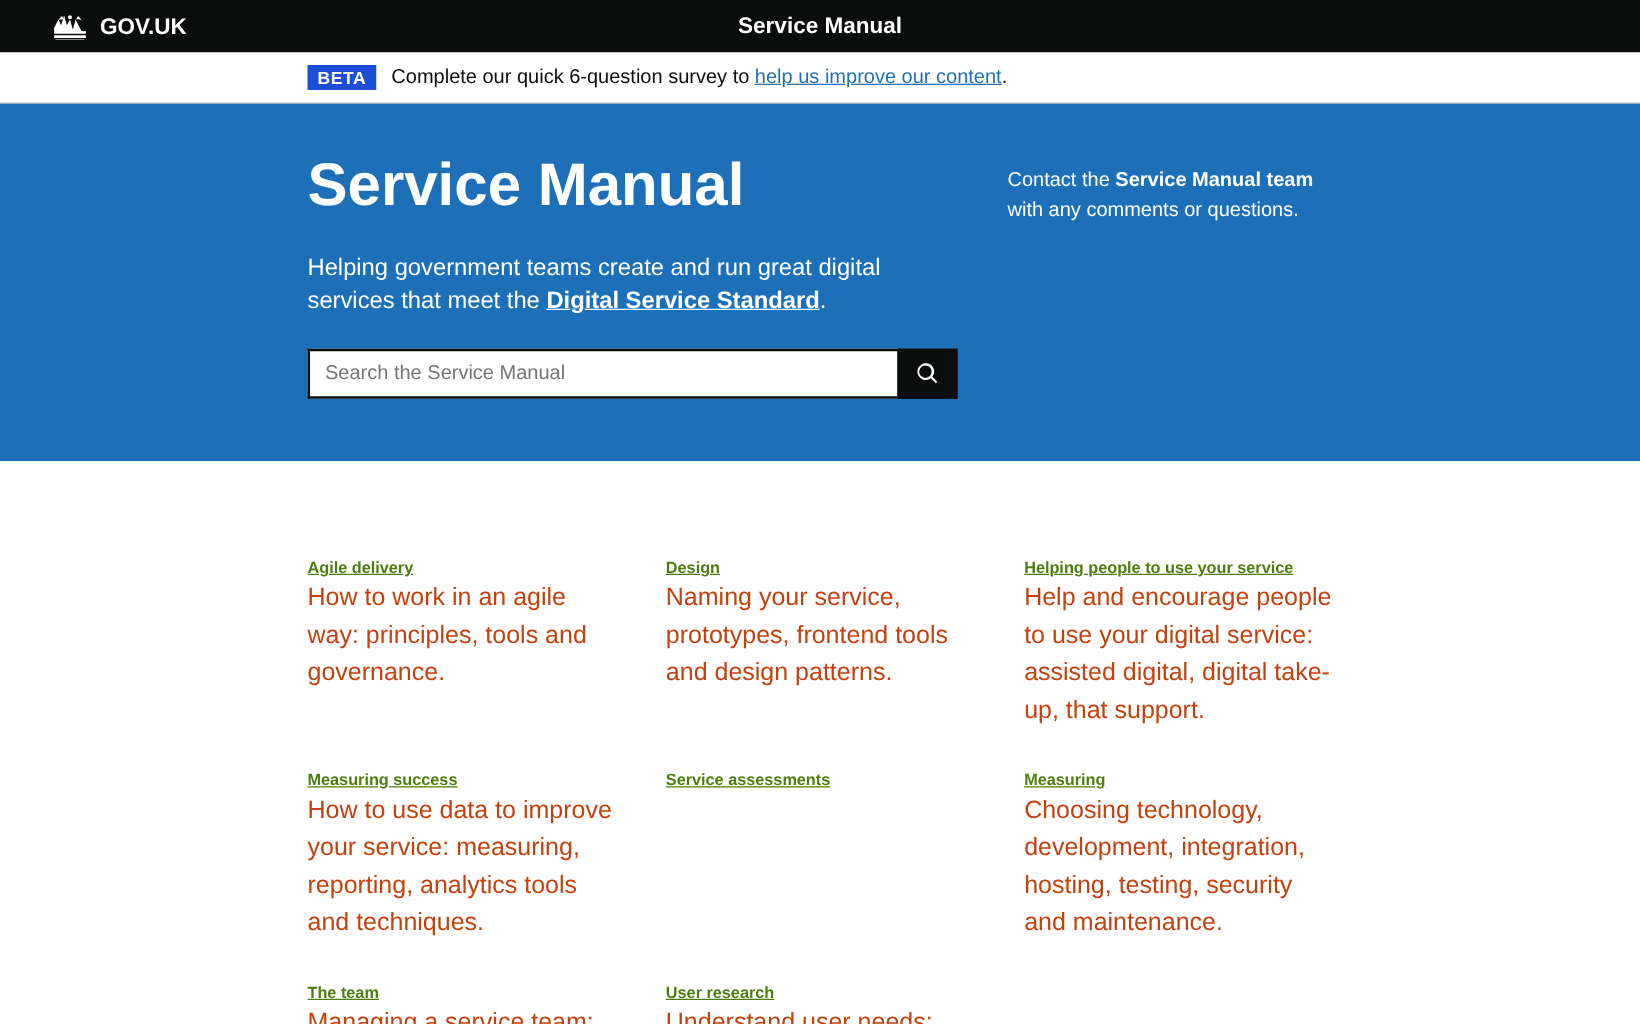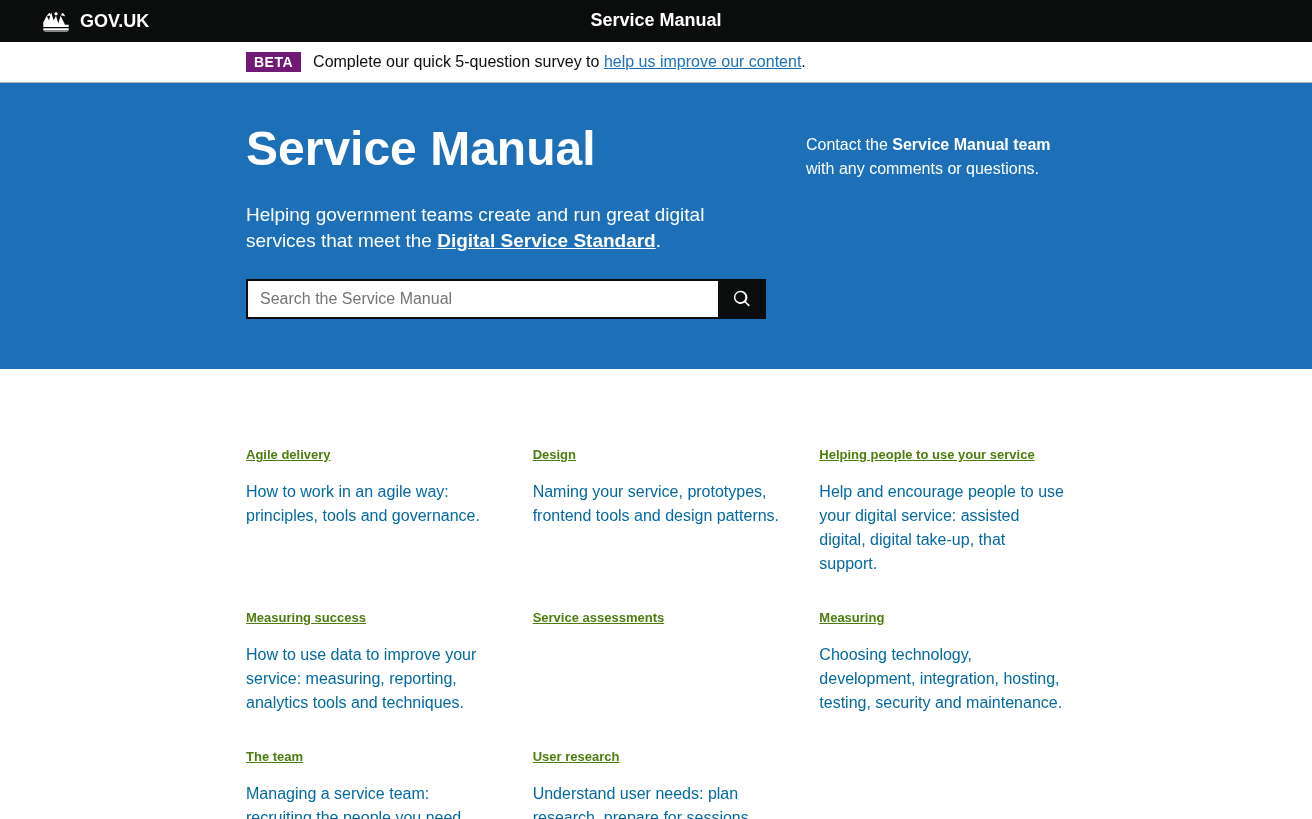--- a/index.html
+++ b/index.html
@@ -51,21 +51,21 @@
       display: flex;
       justify-content: center;
     }
     .beta-banner-inner {
       width: 820px;
       display: flex;
       align-items: center;
       gap: 12px;
     }
     .beta-tag {
-      background: #701a75;
+      background: #1d4ed8;
       color: #fff;
       font-size: 14px;
       font-weight: bold;
       padding: 2px 8px;
       letter-spacing: 0.5px;
     }
     .beta-text {
       font-size: 16px;
       color: #0b0c0c;
     }
@@ -167,23 +167,23 @@
     .topic-item {
       padding: 16px 0;
     }
     .topic-link {
       color: #4d7c0f;
       font-size: 13px;
       font-weight: bold;
       cursor: pointer;
     }
     .topic-desc {
-      font-size: 16px;
-      color: #0369a1;
-      margin-top: 17px;
+      font-size: 20px;
+      color: #c2410c;
+      margin-top: 0;
       line-height: 1.5;
     }
   </style>
 </head>
 <body>
 
 <header>
   <div class="header">
     <div class="header-inner">
       <a class="govuk-logo" href="#">
@@ -195,21 +195,21 @@
       <div class="header-title">Service Manual</div>
       <div class="header-spacer"></div>
     </div>
   </div>
 </header>
 
 <div class="beta-banner">
   <div class="beta-banner-inner">
     <span class="beta-tag">BETA</span>
     <span class="beta-text">
-      <span>Complete our quick 5-question survey to </span><a class="beta-link" href="#">help us improve our content</a><span>.</span>
+      <span>Complete our quick 6-question survey to </span><a class="beta-link" href="#">help us improve our content</a><span>.</span>
     </span>
   </div>
 </div>
 
 <div class="hero">
   <div class="hero-inner">
     <div class="hero-left">
       <h1 class="hero-title">Service Manual</h1>
       <p class="hero-desc">
         <span>Helping government teams create and run great digital services that meet the </span><strong><a href="#" style="color:#fff;">Digital Service Standard</a></strong><span>.</span>

